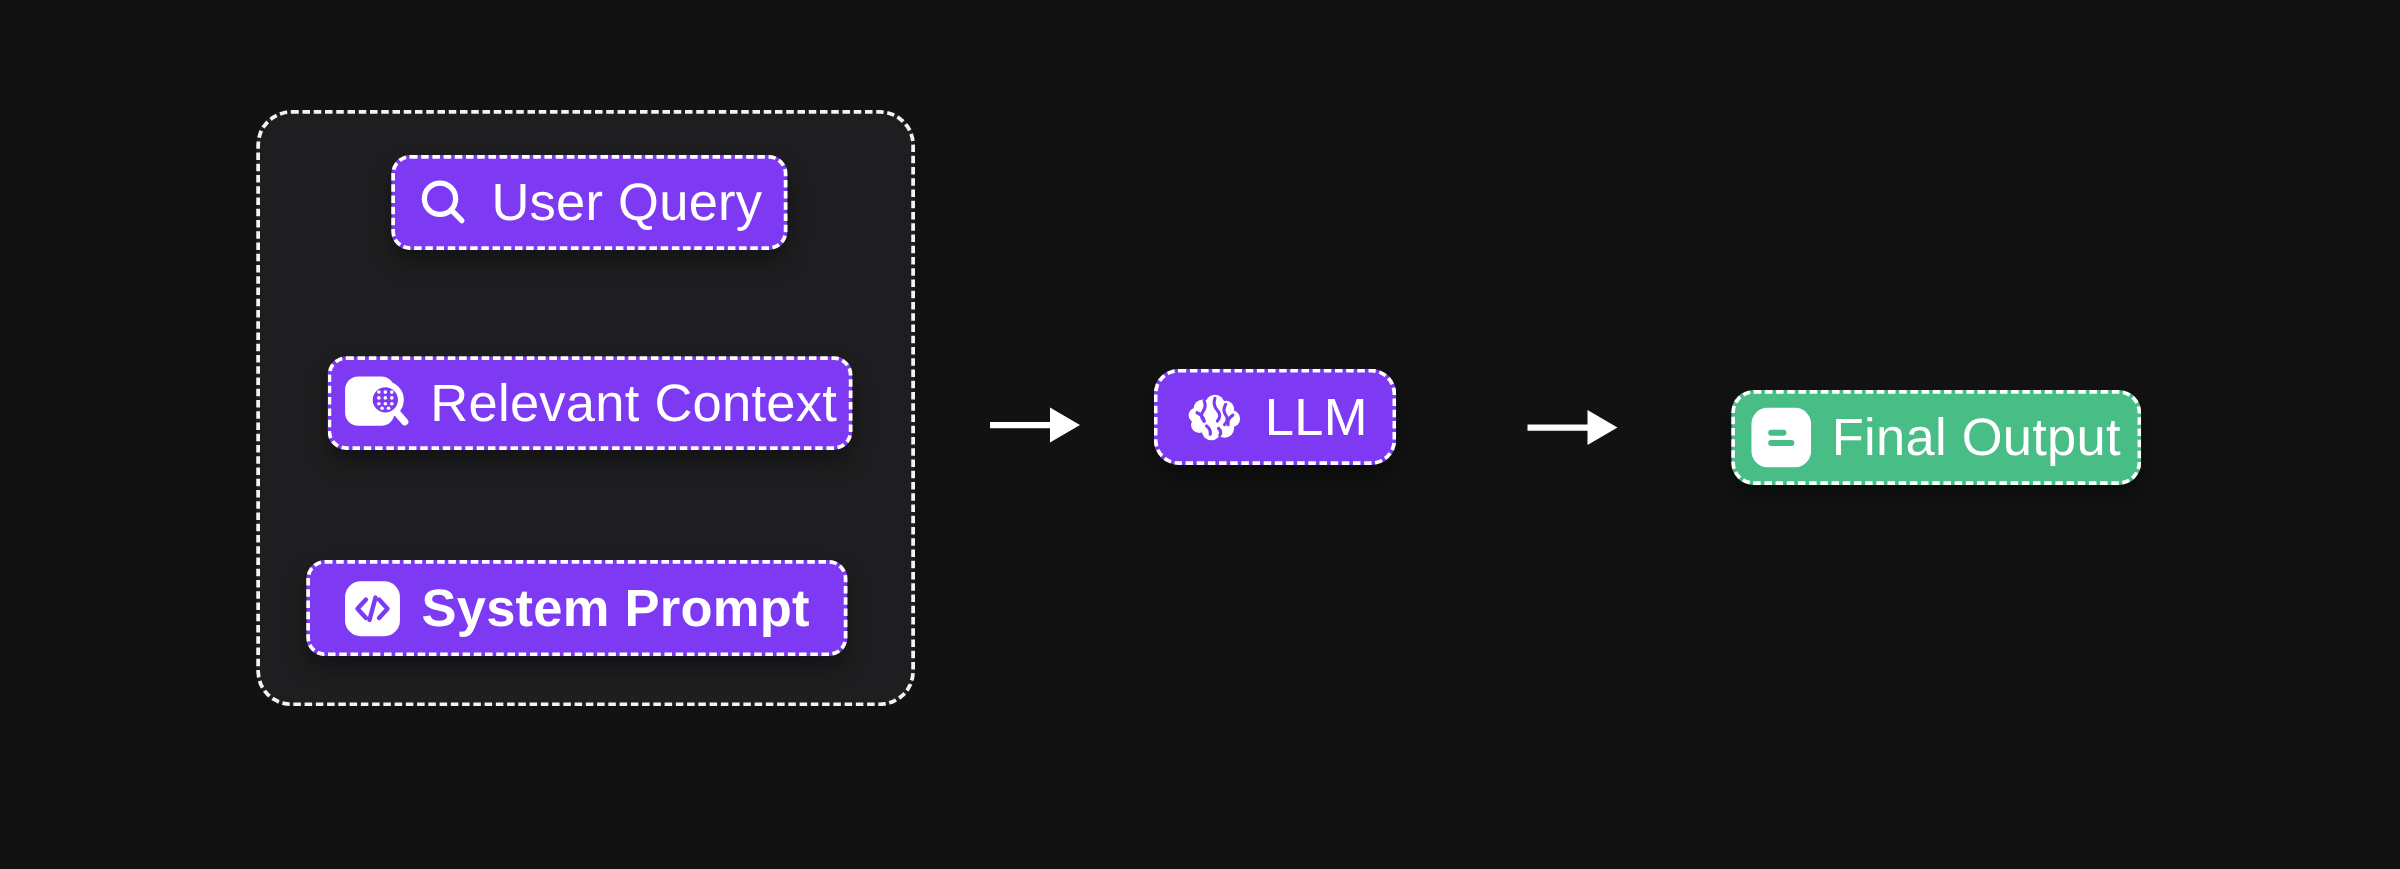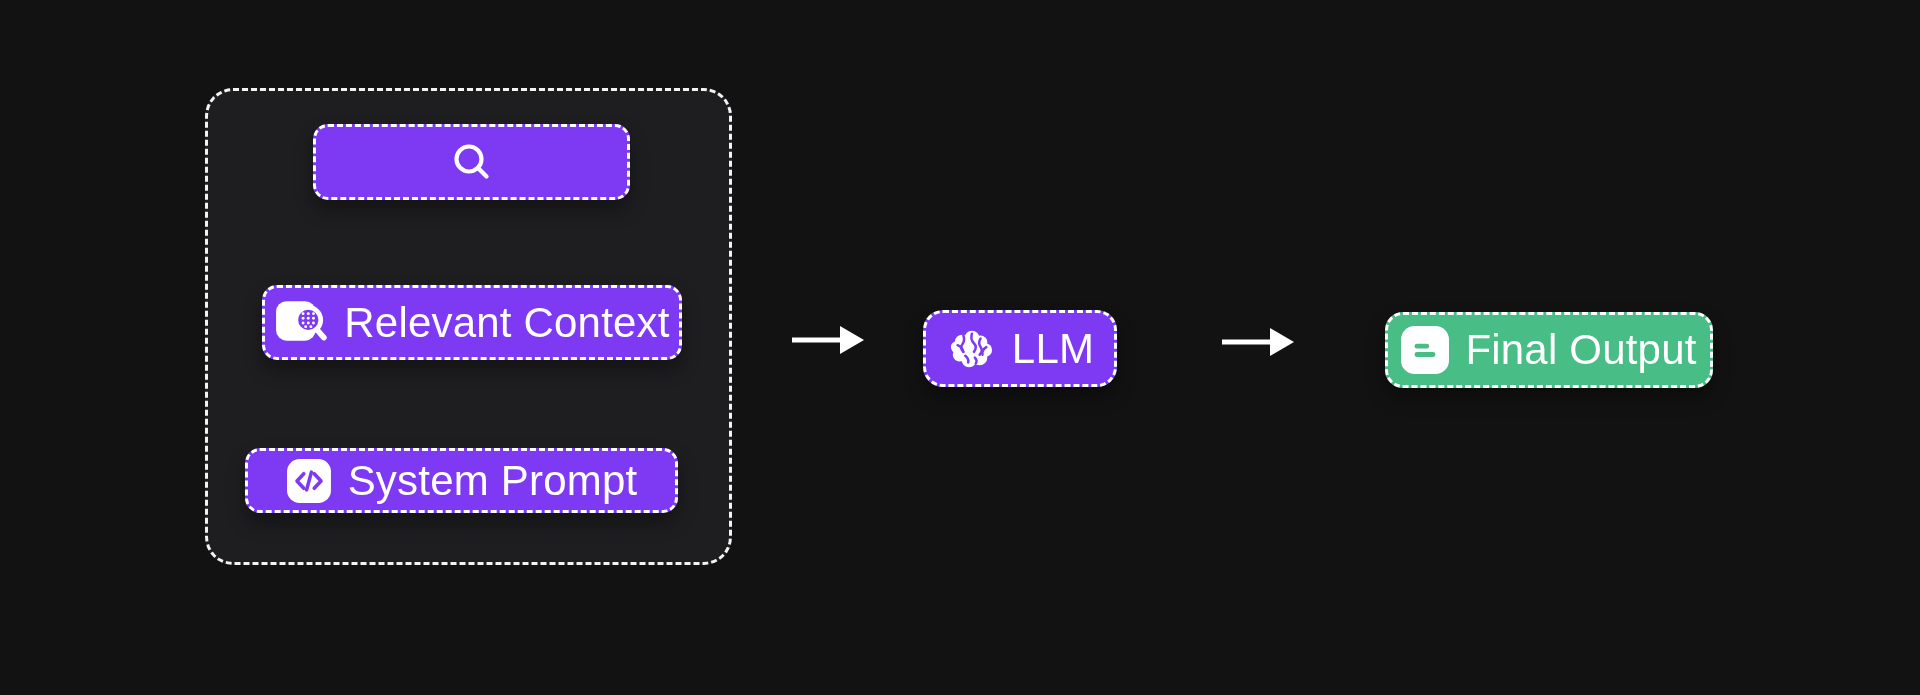--- a/index.html
+++ b/index.html
@@ -36,22 +36,22 @@
     letter-spacing: 0.2px;
     white-space: nowrap;
     box-shadow: 0 10px 18px rgba(0,0,0,0.35);
   }
   .pill { background: #7e3af2; border-radius: 15px; }
   .node-llm { background: #7e3af2; border-radius: 20px; }
   .node-output { background: #48bd85; border-radius: 18px; }
 
   .pill-user-query      { left: 313px; top: 124px; width: 317px; height: 76px; }
   .pill-relevant-context{ left: 262px; top: 285px; width: 420px; height: 75px; }
-  .pill-system-prompt   { left: 245px; top: 448px; width: 433px; height: 65px; }
-  .node-llm             { left: 923px;  top: 310px; width: 194px; height: 77px; }
+  .pill-system-prompt   { left: 245px; top: 448px; width: 433px; height: 77px; font-weight: bold; }
+  .node-llm             { left: 923px;  top: 295px; width: 194px; height: 77px; }
   .node-output          { left: 1385px; top: 312px; width: 328px; height: 76px; text-align: right; }
 
   .icon { display: inline-flex; flex: 0 0 auto; }
   .arrow { position: absolute; }
   .arrow-1 { left: 790px; top: 320px; }
   .arrow-2 { left: 1220px; top: 322px; }
 </style>
 </head>
 <body>
 
@@ -59,20 +59,21 @@
 
   <div class="inputs-group"></div>
 
   <div class="pill pill-user-query">
     <span class="icon">
       <svg width="44" height="44" viewBox="0 0 44 44">
         <circle cx="19" cy="19" r="12.5" fill="none" stroke="#ffffff" stroke-width="4.2"></circle>
         <line x1="28.5" y1="28.5" x2="36.5" y2="36.5" stroke="#ffffff" stroke-width="4.2" stroke-linecap="round"></line>
       </svg>
     </span>
+    <span>User Query</span>
   </div>
 
   <div class="pill pill-relevant-context">
     <span class="icon">
       <svg width="54" height="50" viewBox="0 0 52 48">
         <rect x="2" y="3" width="38" height="38" rx="10" fill="#ffffff"></rect>
         <circle cx="33" cy="21" r="12" fill="#7e3af2" stroke="#ffffff" stroke-width="4.5"></circle>
         <g fill="#ffffff">
           <circle cx="28" cy="15" r="1.4"></circle>
             <circle cx="33" cy="15" r="1.4"></circle>

